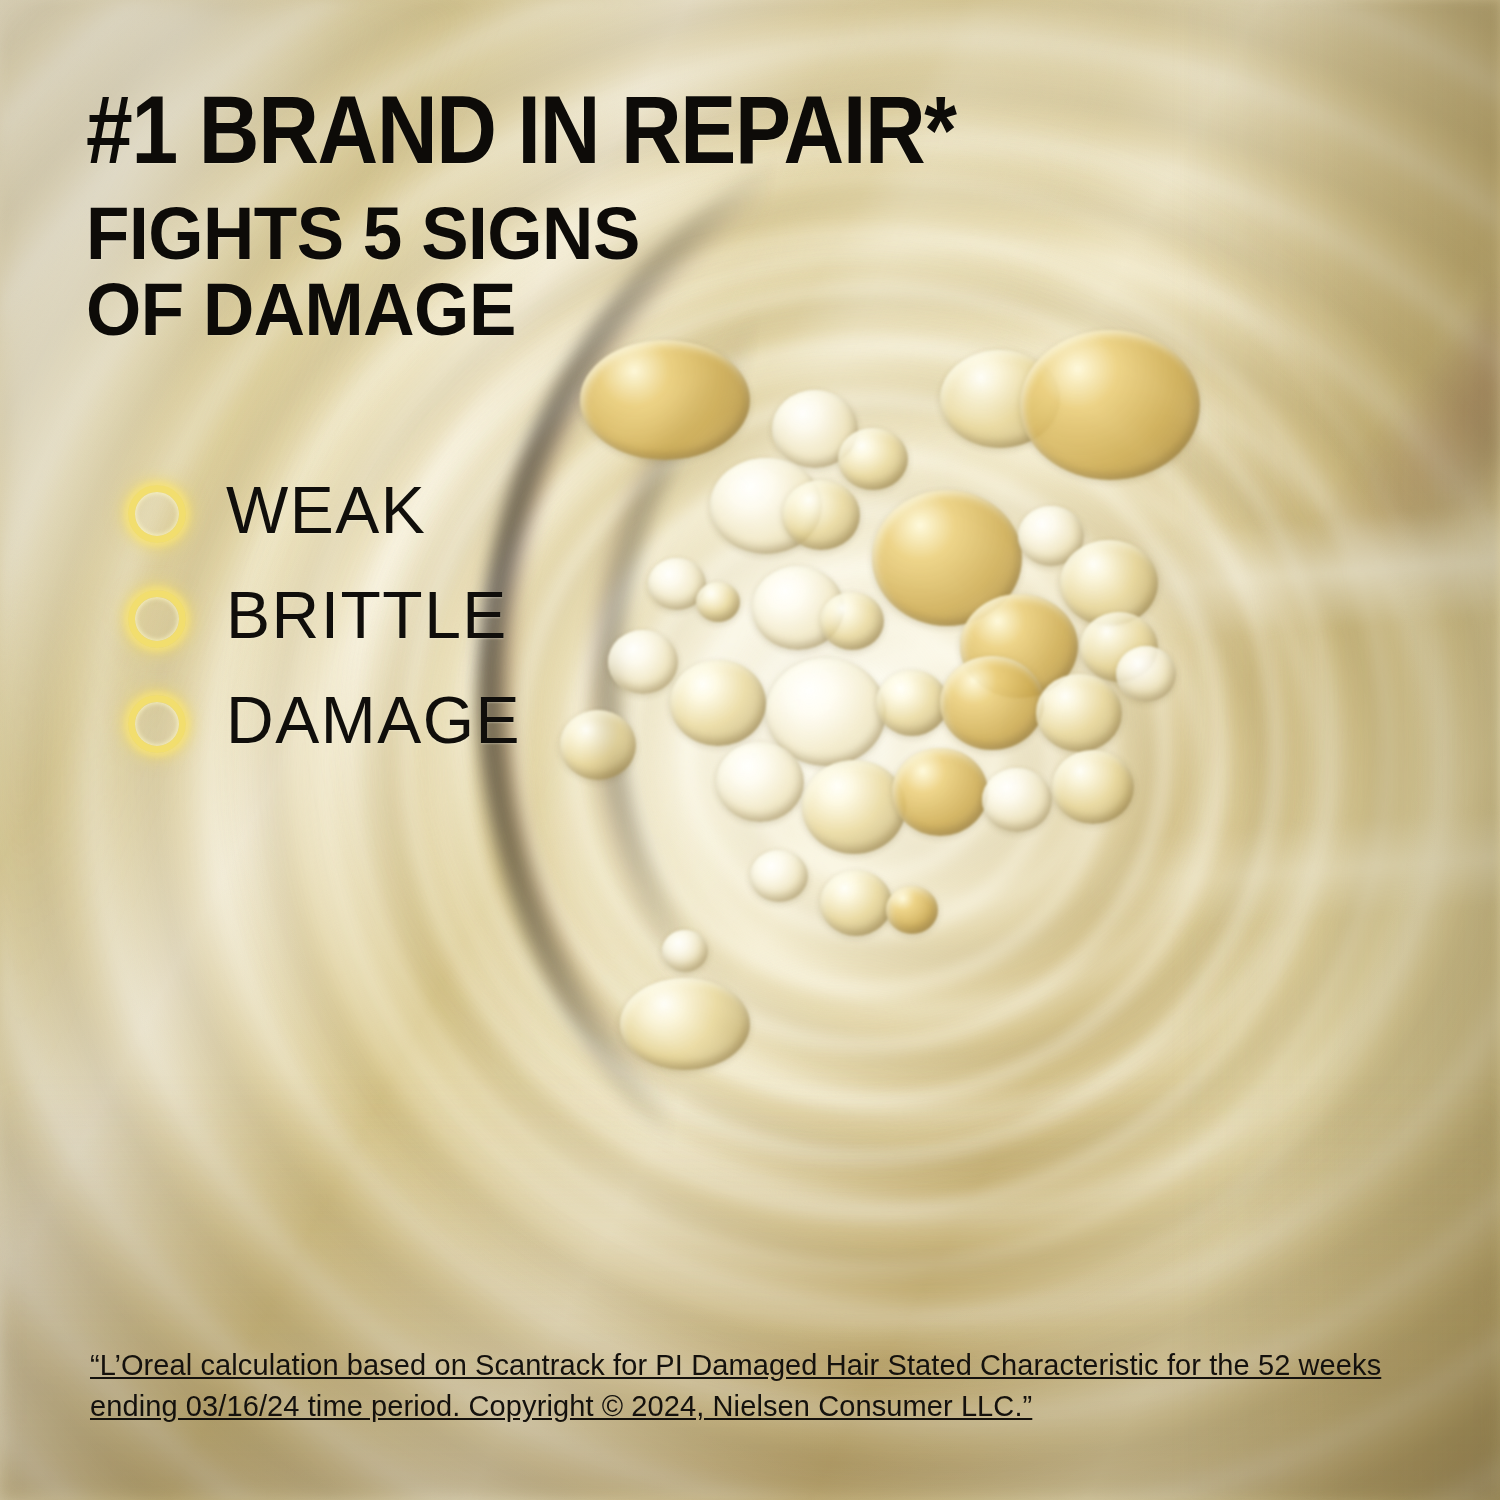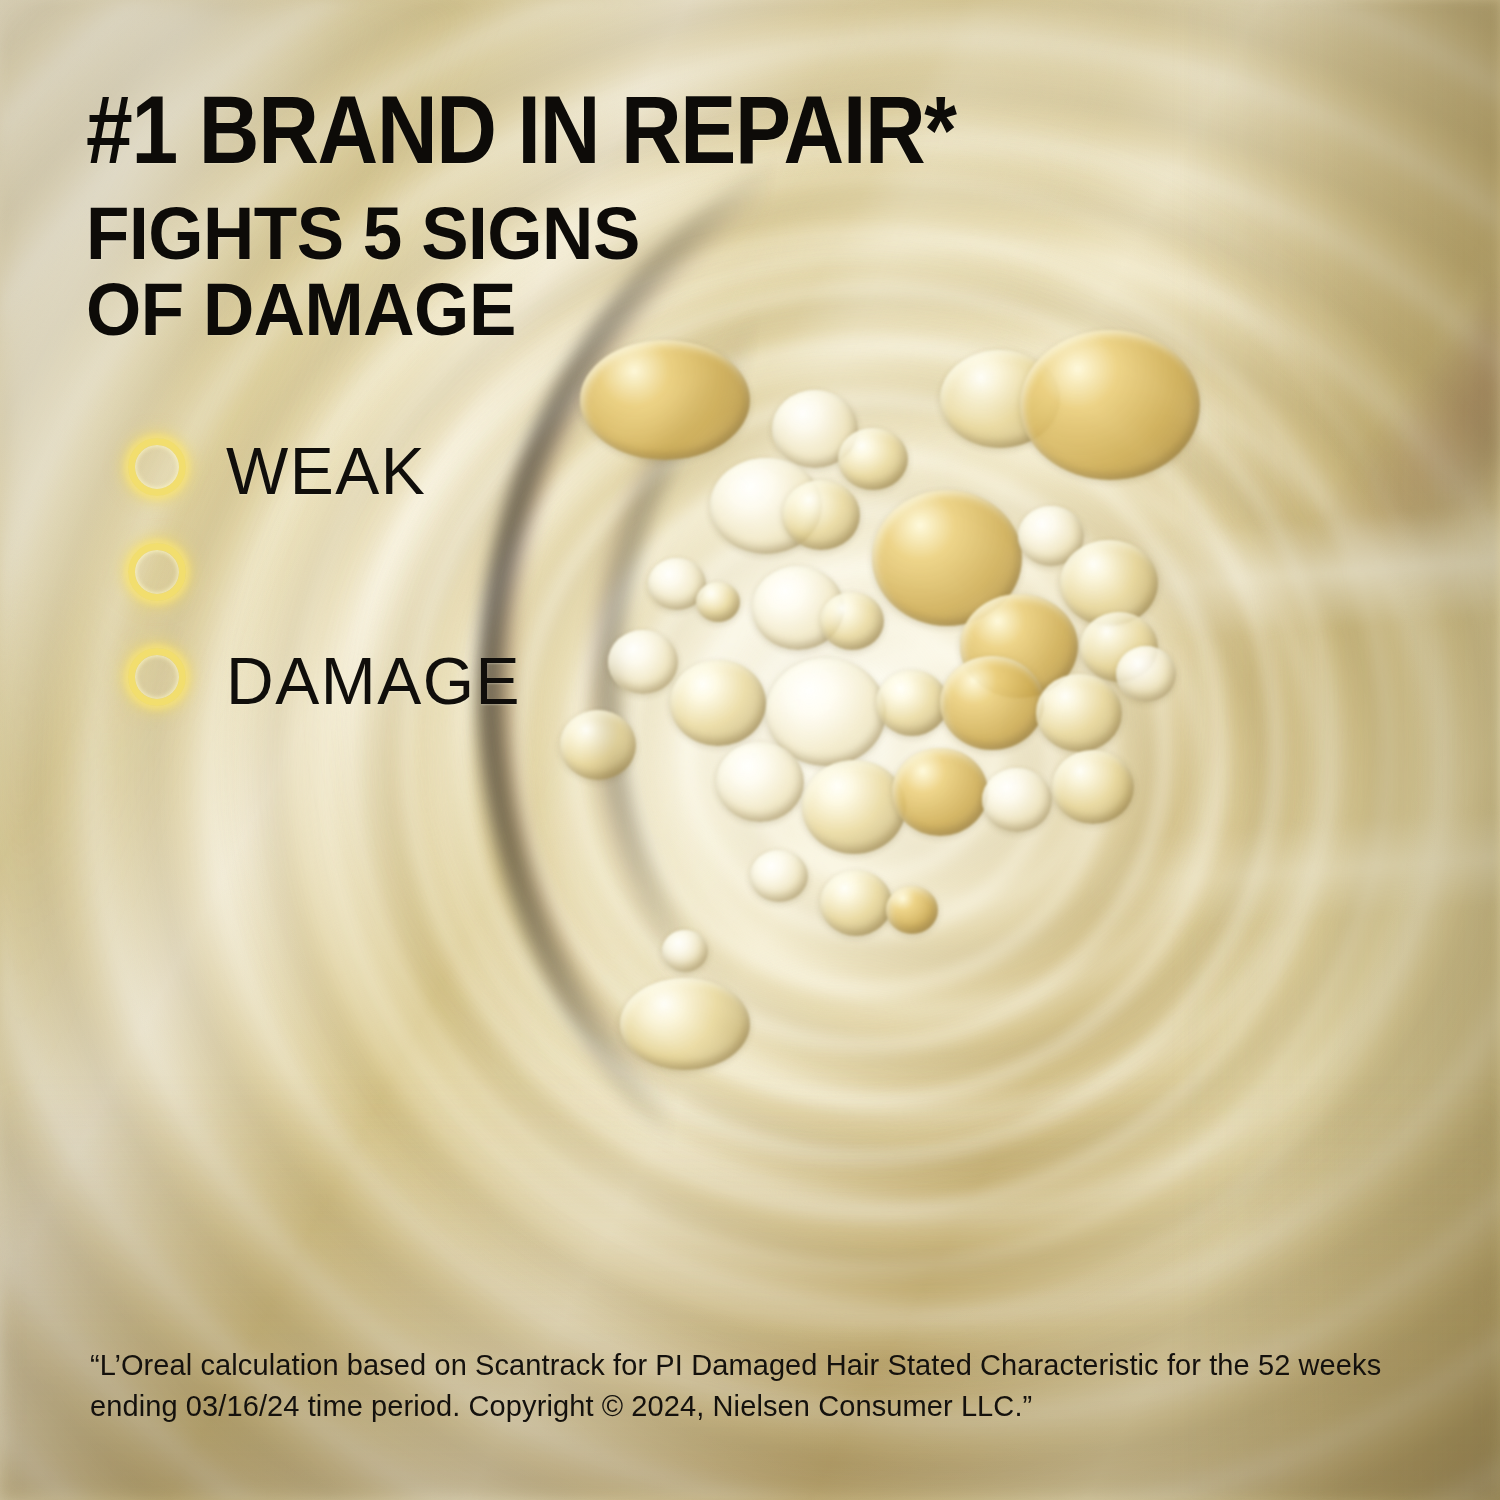--- a/index.html
+++ b/index.html
@@ -254,21 +254,21 @@
   .damage-list {
     position: absolute;
     left: 128px;
     top: 438px;
     list-style: none;
     margin: 0;
     padding: 0;
   }
   .damage-item {
     display: flex;
-    align-items: flex-start;
+    align-items: flex-end;
     height: 105px;
   }
   .bullet-ring {
     flex: 0 0 auto;
     width: 44px;
     height: 44px;
     border-radius: 50%;
     border: 7px solid #f2de6e;
     box-shadow:
       0 0 7px 3px rgba(248,228,120,0.85),
@@ -289,20 +289,21 @@
   .footnote {
     position: absolute;
     left: 90px;
     top: 1345px;
     width: 1330px;
     font-size: 29px;
     line-height: 1.42;
     font-weight: 400;
     color: #14110d;
     letter-spacing: 0.1px;
+    text-decoration: underline;
   }
 </style>
 </head>
 <body>
 
 <div id="ad">
 
   <div class="bg-layer bg-base"></div>
   <div class="bg-layer bg-rings"></div>
   <div class="bg-layer bg-rings-inner"></div>
@@ -359,20 +360,21 @@
     <span class="ln">OF DAMAGE</span>
   </div>
 
   <ul class="damage-list">
     <li class="damage-item">
       <span class="bullet-ring"></span>
       <span class="damage-label">WEAK</span>
     </li>
     <li class="damage-item">
       <span class="bullet-ring"></span>
+      <span class="damage-label">BRITTLE</span>
     </li>
     <li class="damage-item">
       <span class="bullet-ring"></span>
       <span class="damage-label">DAMAGE</span>
     </li>
   </ul>
 
   <div class="footnote">“L’Oreal calculation based on Scantrack for PI Damaged Hair Stated Characteristic for the 52 weeks ending 03/16/24 time period. Copyright © 2024, Nielsen Consumer LLC.”</div>
 
 </div>

